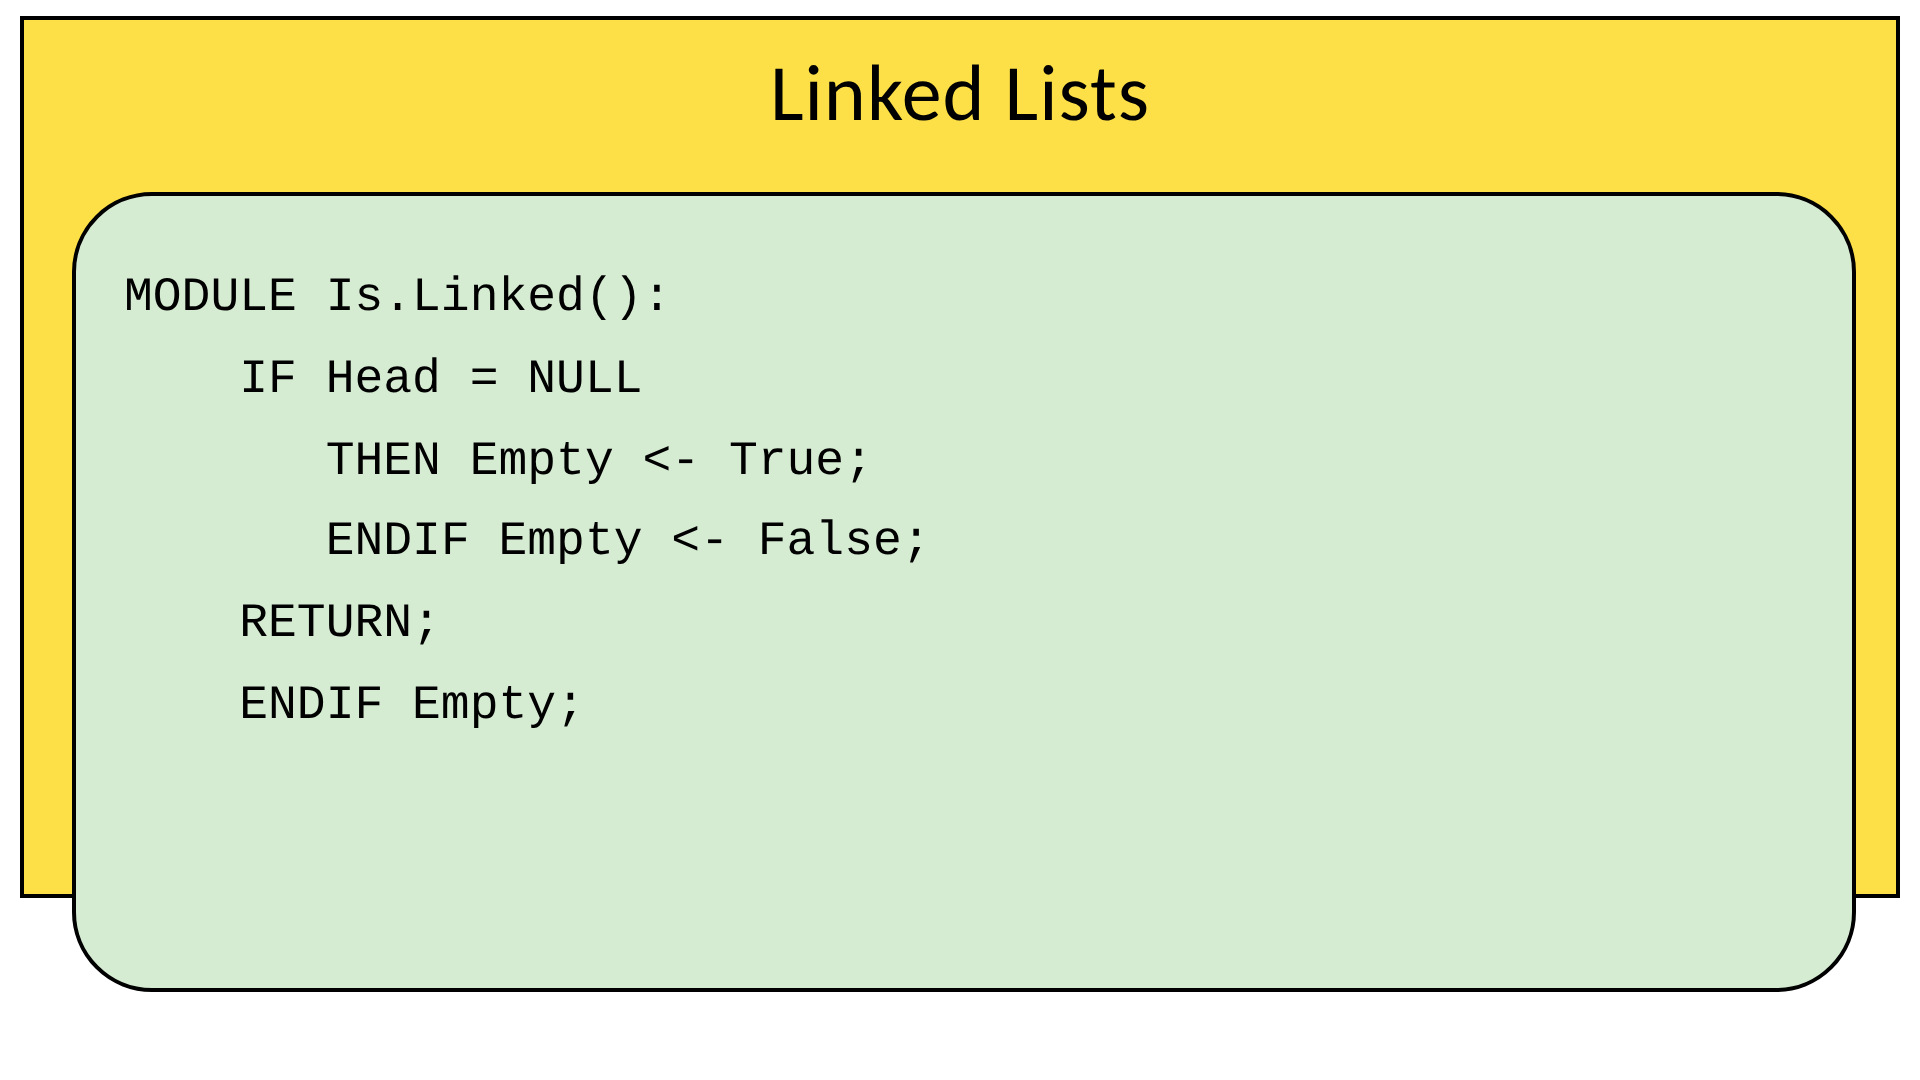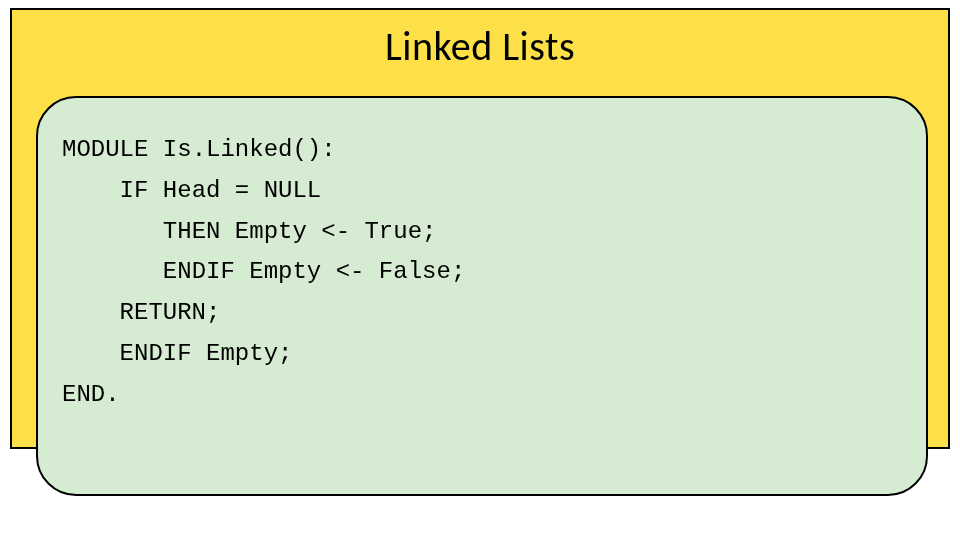--- a/index.html
+++ b/index.html
@@ -46,15 +46,14 @@
 <div class="slide">
   <div class="title">Linked Lists</div>
 
   <div class="code-box">
     <div class="code-line"><span class="kw">MODULE</span><span> Is.Linked():</span></div>
     <div class="code-line">    <span class="kw">IF</span><span> Head = NULL</span></div>
     <div class="code-line">       <span class="kw">THEN</span><span> Empty &lt;- True;</span></div>
     <div class="code-line">       <span class="kw">ENDIF</span><span> Empty &lt;- False;</span></div>
     <div class="code-line">    <span class="kw">RETURN;</span></div>
     <div class="code-line">    <span class="kw">ENDIF</span><span> Empty;</span></div>
-    <div class="code-line"><span class="kw">END.</span></div>
   </div>
 </div>
 
 </body></html>

